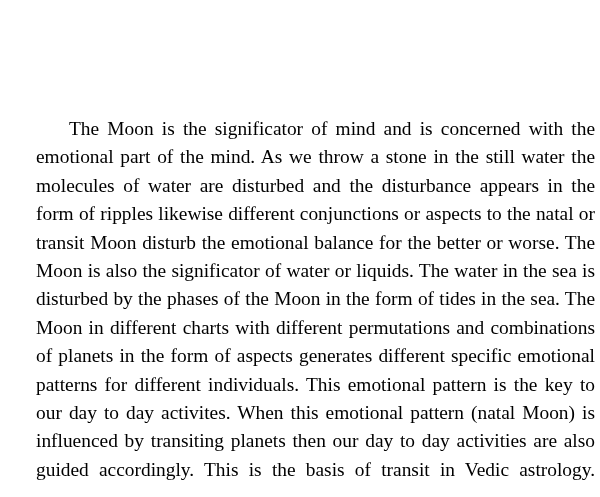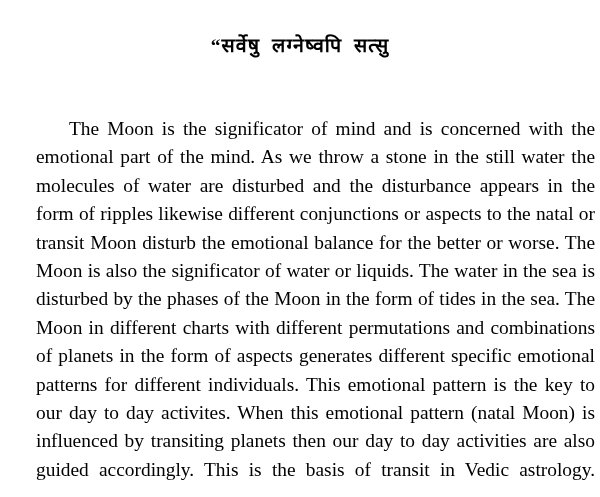--- a/index.html
+++ b/index.html
@@ -66,18 +66,17 @@
     display: inline-block;
     width: 100%;
   }
 </style>
 </head>
 <body>
 
 <div class="page">
 
   <div class="verse">
-    <span class="verse-line first">“सर्वेषु  लग्नेष्वपि  सत्सु</span>
   </div>
 
   <p class="body-copy">The Moon is the significator of mind and is concerned with the emotional part of the mind. As we throw a stone in the still water the molecules of water are disturbed and the disturbance appears in the form of ripples likewise different conjunctions or aspects to the natal or transit Moon disturb the emotional balance for the better or worse. The Moon is also the significator of water or liquids. The water in the sea is disturbed by the phases of the Moon in the form of tides in the sea. The Moon in different charts with different permutations and combinations of planets in the form of aspects generates different specific emotional patterns for different individuals. This emotional pattern is the key to our day to day activites. When this emotional pattern (natal Moon) is influenced by transiting planets then our day to day activities are also guided accordingly. This is the basis of transit in Vedic astrology.</p>
 
 </div>
 
 </body></html>

